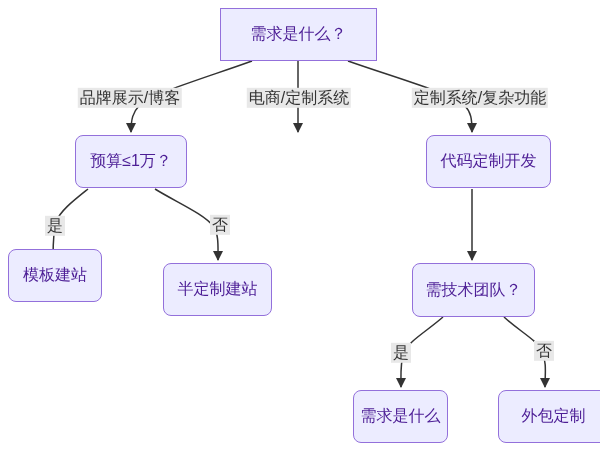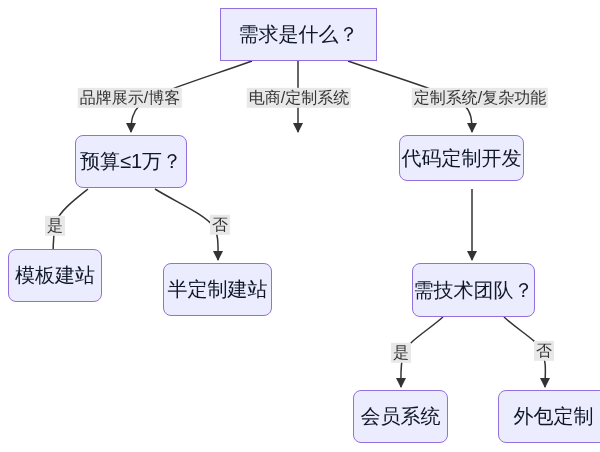--- a/index.html
+++ b/index.html
@@ -21,25 +21,25 @@
     top: 0;
     width: 600px;
     height: 452px;
     z-index: 1;
   }
   .node {
     position: absolute;
     box-sizing: border-box;
     background: #ECECFF;
     border: 1.4px solid #9370DB;
-    color: #0f172a;
+    color: #4c1d95;
     display: flex;
     align-items: center;
     justify-content: center;
-    font-size: 20px;
+    font-size: 16px;
     text-align: center;
     z-index: 2;
     white-space: nowrap;
   }
   .node.rounded { border-radius: 8px; }
   .node.rect    { border-radius: 0; }
   .edge-label {
     position: absolute;
     transform: translate(-50%, -50%);
     background: #e8e8e8;
@@ -47,21 +47,21 @@
     font-size: 16px;
     line-height: 1.15;
     padding: 1px 2px;
     z-index: 3;
     white-space: nowrap;
   }
   
   #n0 { left: 220px; top: 8px;   width: 157px; height: 53px; }
   #n1 { left: 75px;  top: 135px; width: 112px; height: 53px; }
   #n2 { left: 233px; top: 135px; width: 130px; height: 53px; }
-  #n3 { left: 399px; top: 135px; width: 125px; height: 46px; }
+  #n3 { left: 426px; top: 135px; width: 125px; height: 53px; }
   #n4 { left: 8px;   top: 249px; width: 94px;  height: 53px; }
   #n5 { left: 163px; top: 263px; width: 109px; height: 53px; }
   #n6 { left: 412px; top: 263px; width: 123px; height: 54px; }
   #n7 { left: 353px; top: 390px; width: 95px;  height: 53px; }
   #n8 { left: 498px; top: 390px; width: 111px;  height: 53px; }
   
   #l0 { left: 130px; top: 98px;  }
   #l1 { left: 299px; top: 98px;  }
   #l2 { left: 480px; top: 98px;  }
   #l3 { left: 55px;  top: 226px; }
@@ -91,21 +91,21 @@
       <path d="M 504 317 C 519 331 537 340 542 351 C 547 363 545 374 545 387" marker-end="url(#arrow)"></path>
     </g>
   </svg>
 
   <div id="n0" class="node rect">需求是什么？</div>
   <div id="n1" class="node rounded">预算≤1万？</div>
   <div id="n3" class="node rounded">代码定制开发</div>
   <div id="n4" class="node rounded">模板建站</div>
   <div id="n5" class="node rounded">半定制建站</div>
   <div id="n6" class="node rounded">需技术团队？</div>
-  <div id="n7" class="node rounded">会员系统</div>
+  <div id="n7" class="node rounded">需求是什么</div>
   <div id="n8" class="node rounded">外包定制</div>
 
   <div id="l0" class="edge-label">品牌展示/博客</div>
   <div id="l1" class="edge-label">电商/定制系统</div>
   <div id="l2" class="edge-label">定制系统/复杂功能</div>
   <div id="l3" class="edge-label">是</div>
   <div id="l4" class="edge-label">否</div>
   <div id="l6" class="edge-label">是</div>
   <div id="l7" class="edge-label">否</div>
 

